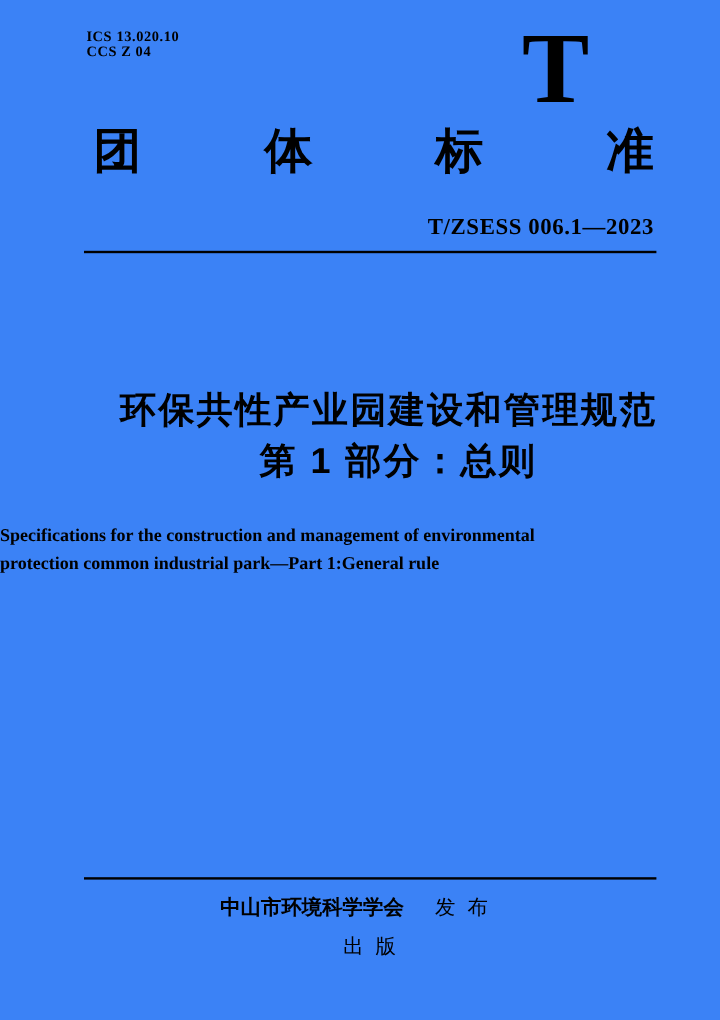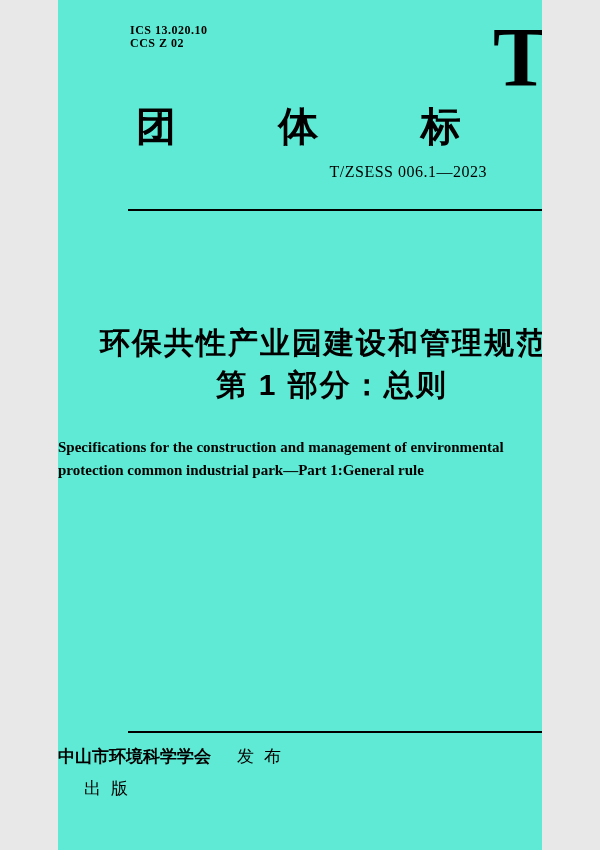--- a/index.html
+++ b/index.html
@@ -2,24 +2,24 @@
 <html><head>
 <meta charset="utf-8">
 <style>
   html, body {
     margin: 0;
     padding: 0;
     background: #e8e8e8;
   }
   .page {
     position: relative;
-    width: 484px;
+    width: 600px;
     height: 850px;
     margin: 0 auto;
-    background: #5eead4;
+    background: #3b82f6;
     color: #000000;
     font-family: "Liberation Sans", sans-serif;
     overflow: hidden;
   }
 
   
   .ics-block {
     position: absolute;
     top: 24px;
     left: 72px;
@@ -52,25 +52,25 @@
     display: flex;
     justify-content: space-between;
     font-size: 40px;
     font-weight: bold;
     line-height: 1;
   }
 
   
   .std-number {
     position: absolute;
-    top: 163px;
+    top: 179px;
     right: 55px;
     font-family: "Liberation Serif", serif;
-    font-weight: normal;
-    font-size: 16px;
+    font-weight: bold;
+    font-size: 19px;
     letter-spacing: 0.5px;
   }
 
   .rule {
     position: absolute;
     left: 70px;
     width: 477px;
     height: 2px;
     background: #000000;
   }
@@ -119,40 +119,40 @@
   .publishers {
     position: absolute;
     top: 748px;
     left: 0;
     width: 100%;
     font-size: 17px;
     line-height: 1;
   }
   .publisher-row {
     display: flex;
-    justify-content: flex-start;
+    justify-content: center;
     align-items: baseline;
     margin-bottom: 15px;
   }
   .publisher-name { font-weight: 600; }
   .publisher-name.spaced { letter-spacing: 6px; }
   .publisher-role {
     font-weight: 400;
     margin-left: 26px;
     letter-spacing: 10px;
   }
 </style>
 </head>
 <body>
 
 <div class="page">
 
   <div class="ics-block">
     <div>ICS 13.020.10</div>
-    <div>CCS Z 02</div>
+    <div>CCS Z 04</div>
   </div>
 
   <div class="logo-t">T</div>
 
   <div class="std-type-row">
     <span>团</span>
     <span>体</span>
     <span>标</span>
     <span>准</span>
   </div>

